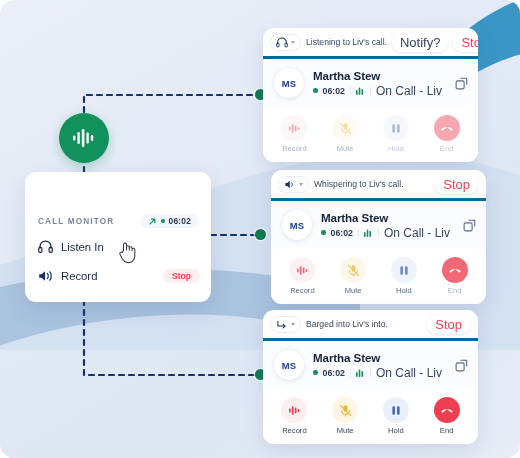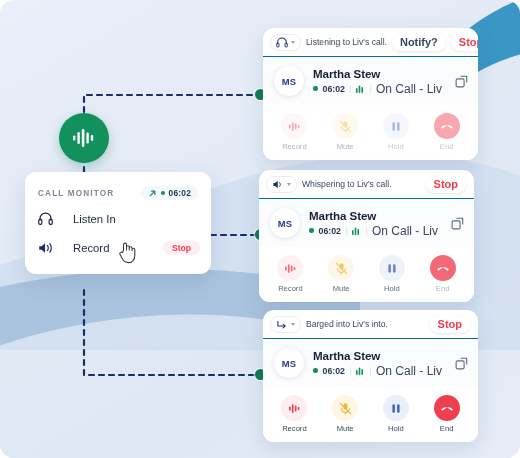--- a/index.html
+++ b/index.html
@@ -36,76 +36,77 @@
   
   #call-monitor {
     position: absolute; left: 25px; top: 172px;
     width: 186px; padding: 14px 0 12px 0;
     background: #ffffff; border-radius: 11px;
     box-shadow: 0 8px 22px rgba(70,95,140,.16);
   }
   .cm-head {
     display: flex; align-items: center; justify-content: space-between;
     padding: 0 13px 4px 13px;
+    margin-top: 28px;
   }
   .cm-title {
     font-size: 8.2px; letter-spacing: 1.15px; font-weight: 700;
     color: #7d879b; text-transform: uppercase;
   }
   .cm-timer {
     display: flex; align-items: center; gap: 4px;
     background: #f3f6fa; border-radius: 9px; padding: 2px 7px;
   }
   .cm-timer .tdot { width: 4px; height: 4px; border-radius: 50%; background: #12915c; }
   .cm-timer .ttext { font-size: 8.4px; font-weight: 600; color: #2c3852; letter-spacing: .2px; }
   .cm-row {
-    display: flex; align-items: center; gap: 20px;
+    display: flex; align-items: center; gap: 8px;
     padding: 7px 13px; position: relative;
   }
   .cm-row .cm-label { font-size: 11.3px; color: #202c44; font-weight: 400; }
   .cm-ico { width: 15px; height: 15px; display: flex; align-items: center; justify-content: center; flex: 0 0 15px; }
   .cm-stop {
     position: absolute; right: 11px; top: 50%; transform: translateY(-50%);
     background: #fdeef0; color: #ef3e50; font-size: 8.6px; font-weight: 600;
     border-radius: 9px; padding: 3px 9px; border: none; line-height: 1;
   }
   #cursor-pointer { position: absolute; left: 118px; top: 240px; }
 
   
   .card {
     position: absolute; width: 215px;
     background: #ffffff; border-radius: 11px;
     box-shadow: 0 7px 20px rgba(70,95,140,.15);
     overflow: hidden;
   }
   #card-listen  { left: 263px; top: 28px; }
-  #card-whisper { left: 259px; top: 170px; }
+  #card-whisper { left: 271px; top: 170px; }
   #card-barge   { left: 263px; top: 310px; }
 
   .card-top {
     display: flex; align-items: center; gap: 5px;
     padding: 6px 8px 6px 7px; height: 28px;
   }
   .mode-chip {
     display: flex; align-items: center; gap: 3px;
     background: #ffffff; border: 1px solid #e9edf4; border-radius: 8px;
     padding: 2px 5px; height: 17px;
   }
   .chev { width: 0; height: 0; border-left: 2.6px solid transparent;
           border-right: 2.6px solid transparent; border-top: 3.2px solid #97a1b5; }
   .card-status { font-size: 8.6px; color: #3a465e; flex: 1; white-space: nowrap; }
   .pill {
-    border: none; border-radius: 9px; font-size: 11px; font-weight: 700;
+    border: none; border-radius: 9px; font-size: 13px; font-weight: 400;
     padding: 3px 8px; line-height: 1; white-space: nowrap;
   }
   .pill-notify { background: #ffffff; color: #3a465e; box-shadow: 0 1px 3px rgba(80,100,140,.16); }
   .pill-stop   { background: #ffffff; color: #ef3e50; box-shadow: 0 1px 3px rgba(80,100,140,.16); }
 
   .card-body {
-    background: #fbfcfe; border-top: 1px solid #0369a1;
+    background: #fbfcfe; border-top: 3px solid #0369a1;
     display: flex; align-items: center; gap: 9px;
     padding: 9px 10px 9px 11px; position: relative;
   }
   .avatar {
     width: 30px; height: 30px; border-radius: 50%;
     background: #ffffff; box-shadow: 0 1px 4px rgba(80,100,140,.18);
     display: flex; align-items: center; justify-content: center;
     font-size: 9.4px; font-weight: 700; color: #1f3f93; letter-spacing: .3px;
     flex: 0 0 30px;
   }

